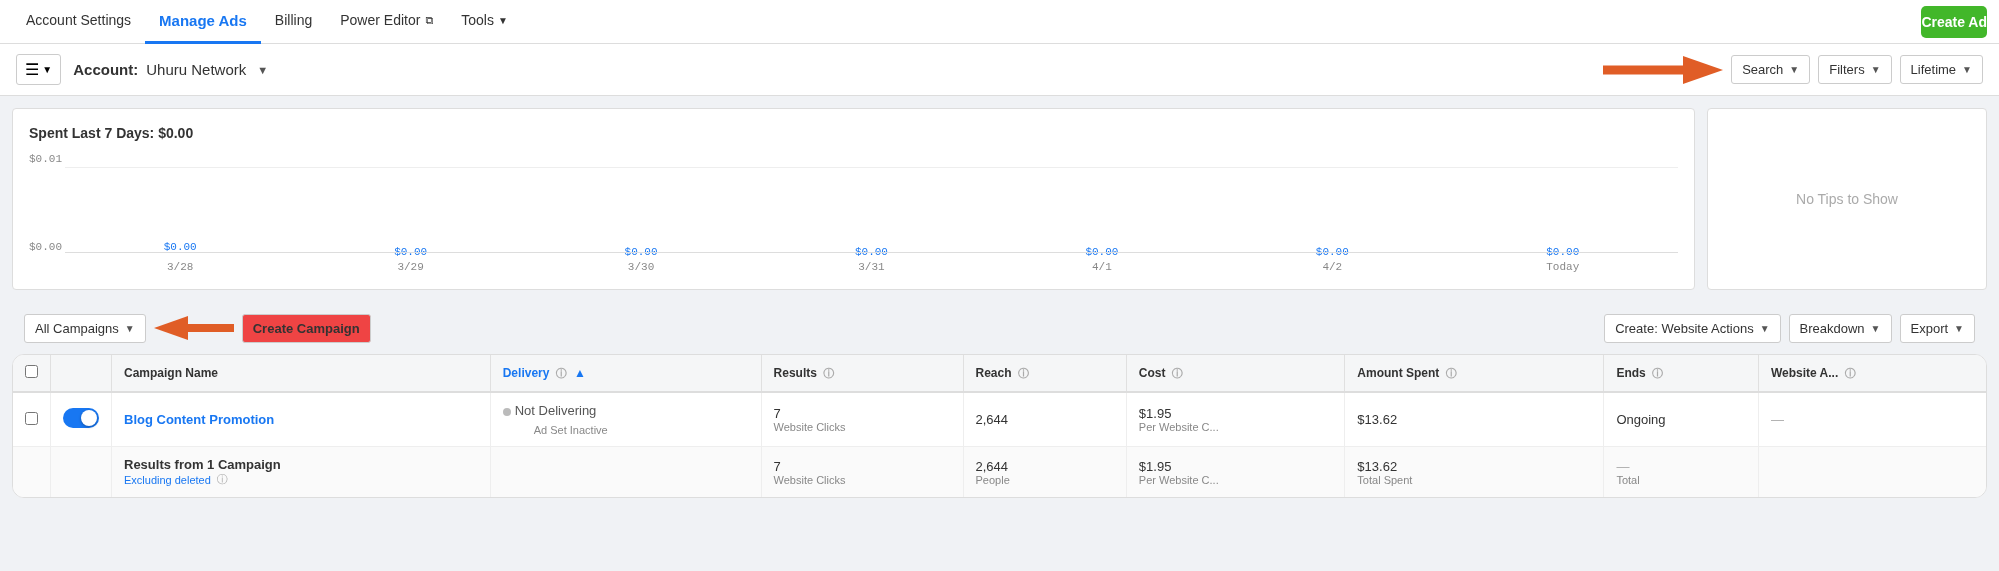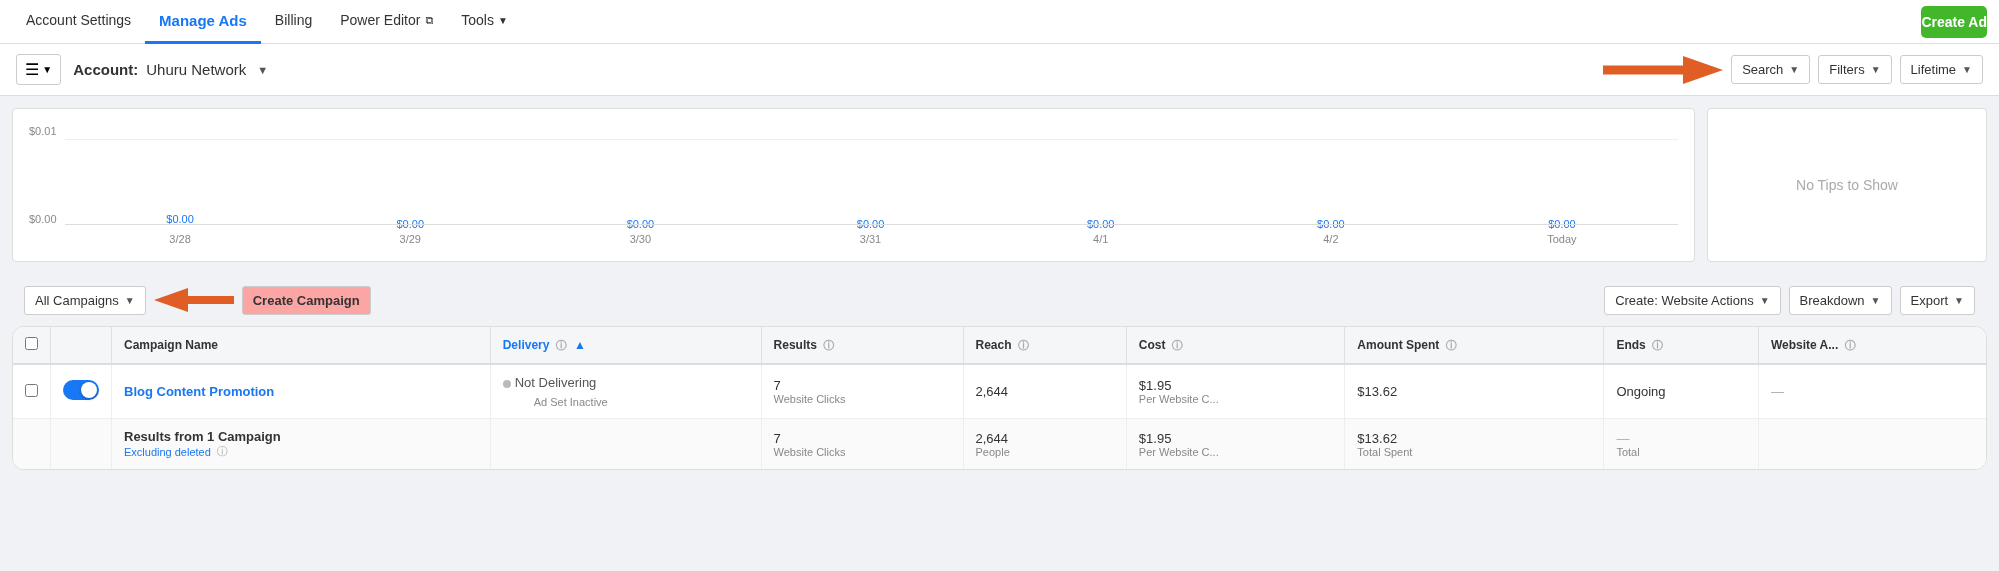--- a/index.html
+++ b/index.html
@@ -242,22 +242,23 @@
     <button class="dropdown-btn">
       <span>Lifetime</span>
       <span class="dropdown-caret">▼</span>
     </button>
   </div>
 </div>
 
 <div class="main-content">
 
   <div class="chart-panel">
+    <div class="chart-title">Spent Last 7 Days: $0.00</div>
     <div class="chart-area">
-      <div style="display:flex; height:100%;">
+      <div style="display:flex; height:100%;font-family:Liberation Mono, monospace;">
         <div style="width:36px; display:flex; flex-direction:column; justify-content:space-between; padding-bottom:20px;">
           <span style="font-size:11px; color:#888;">$0.01</span>
           <span style="font-size:11px; color:#888;">$0.00</span>
         </div>
         <div style="flex:1; position:relative; border-top:1px solid #eee; margin-top:14px;">
           <div style="position:absolute; bottom:20px; left:0; right:0; border-top:1px solid #ddd;"></div>
           <div style="display:flex; justify-content:space-around; align-items:flex-end; height:100%; padding-bottom:0;">
             <div class="chart-col">
               <span class="chart-value">$0.00</span>
               <div style="height:2px; width:2px;"></div>
@@ -304,21 +305,21 @@
       <span>All Campaigns</span>
       <span class="dropdown-caret">▼</span>
     </button>
 
     <div style="display:flex; align-items:center;">
       <svg width="80" height="36" viewBox="0 0 80 36" xmlns="http://www.w3.org/2000/svg">
         <line x1="80" y1="18" x2="30" y2="18" stroke="#e05d26" stroke-width="8" stroke-linecap="round"></line>
         <polygon points="34,6 0,18 34,30" fill="#e05d26"></polygon>
       </svg>
     </div>
-    <button class="dropdown-btn" style="background:#fca5a5; font-weight:600;">
+    <button class="dropdown-btn" style="background:#ef4444; font-weight:600;">
       <span>Create Campaign</span>
     </button>
     <div class="campaigns-toolbar-right">
       <button class="dropdown-btn">
         <span>Create: Website Actions</span>
         <span class="dropdown-caret">▼</span>
       </button>
       <button class="dropdown-btn">
         <span>Breakdown</span>
         <span class="dropdown-caret">▼</span>

